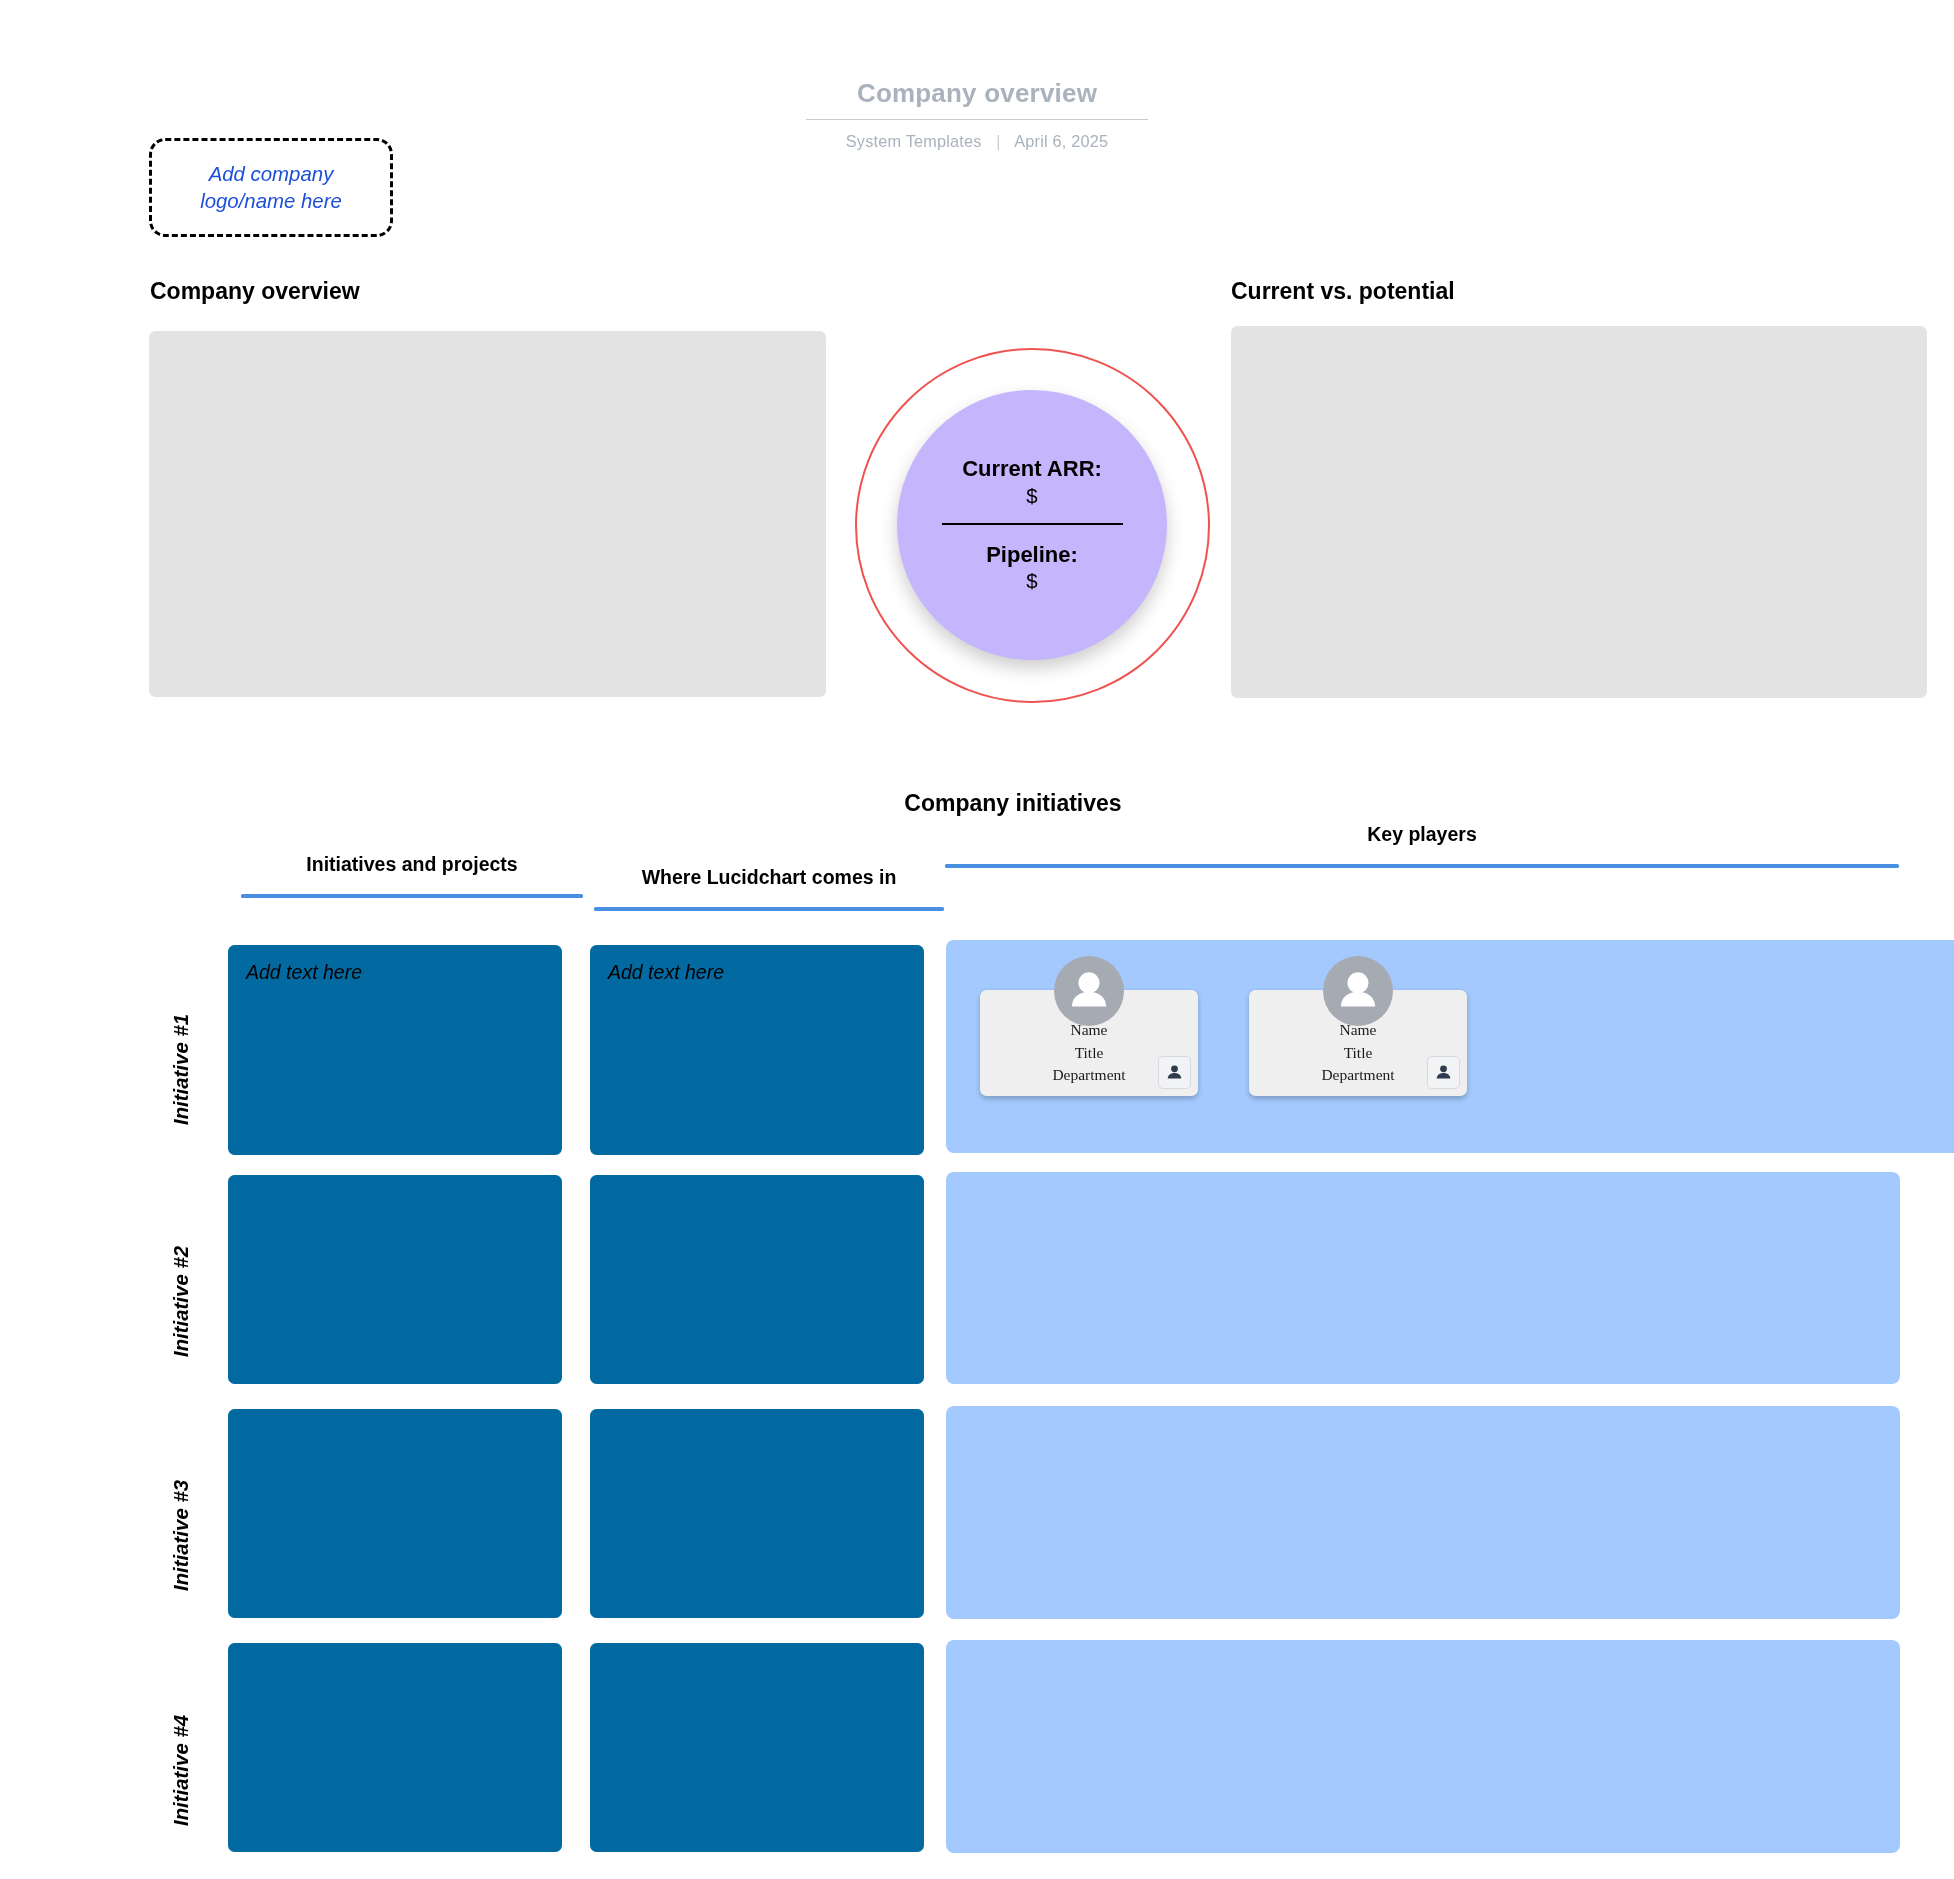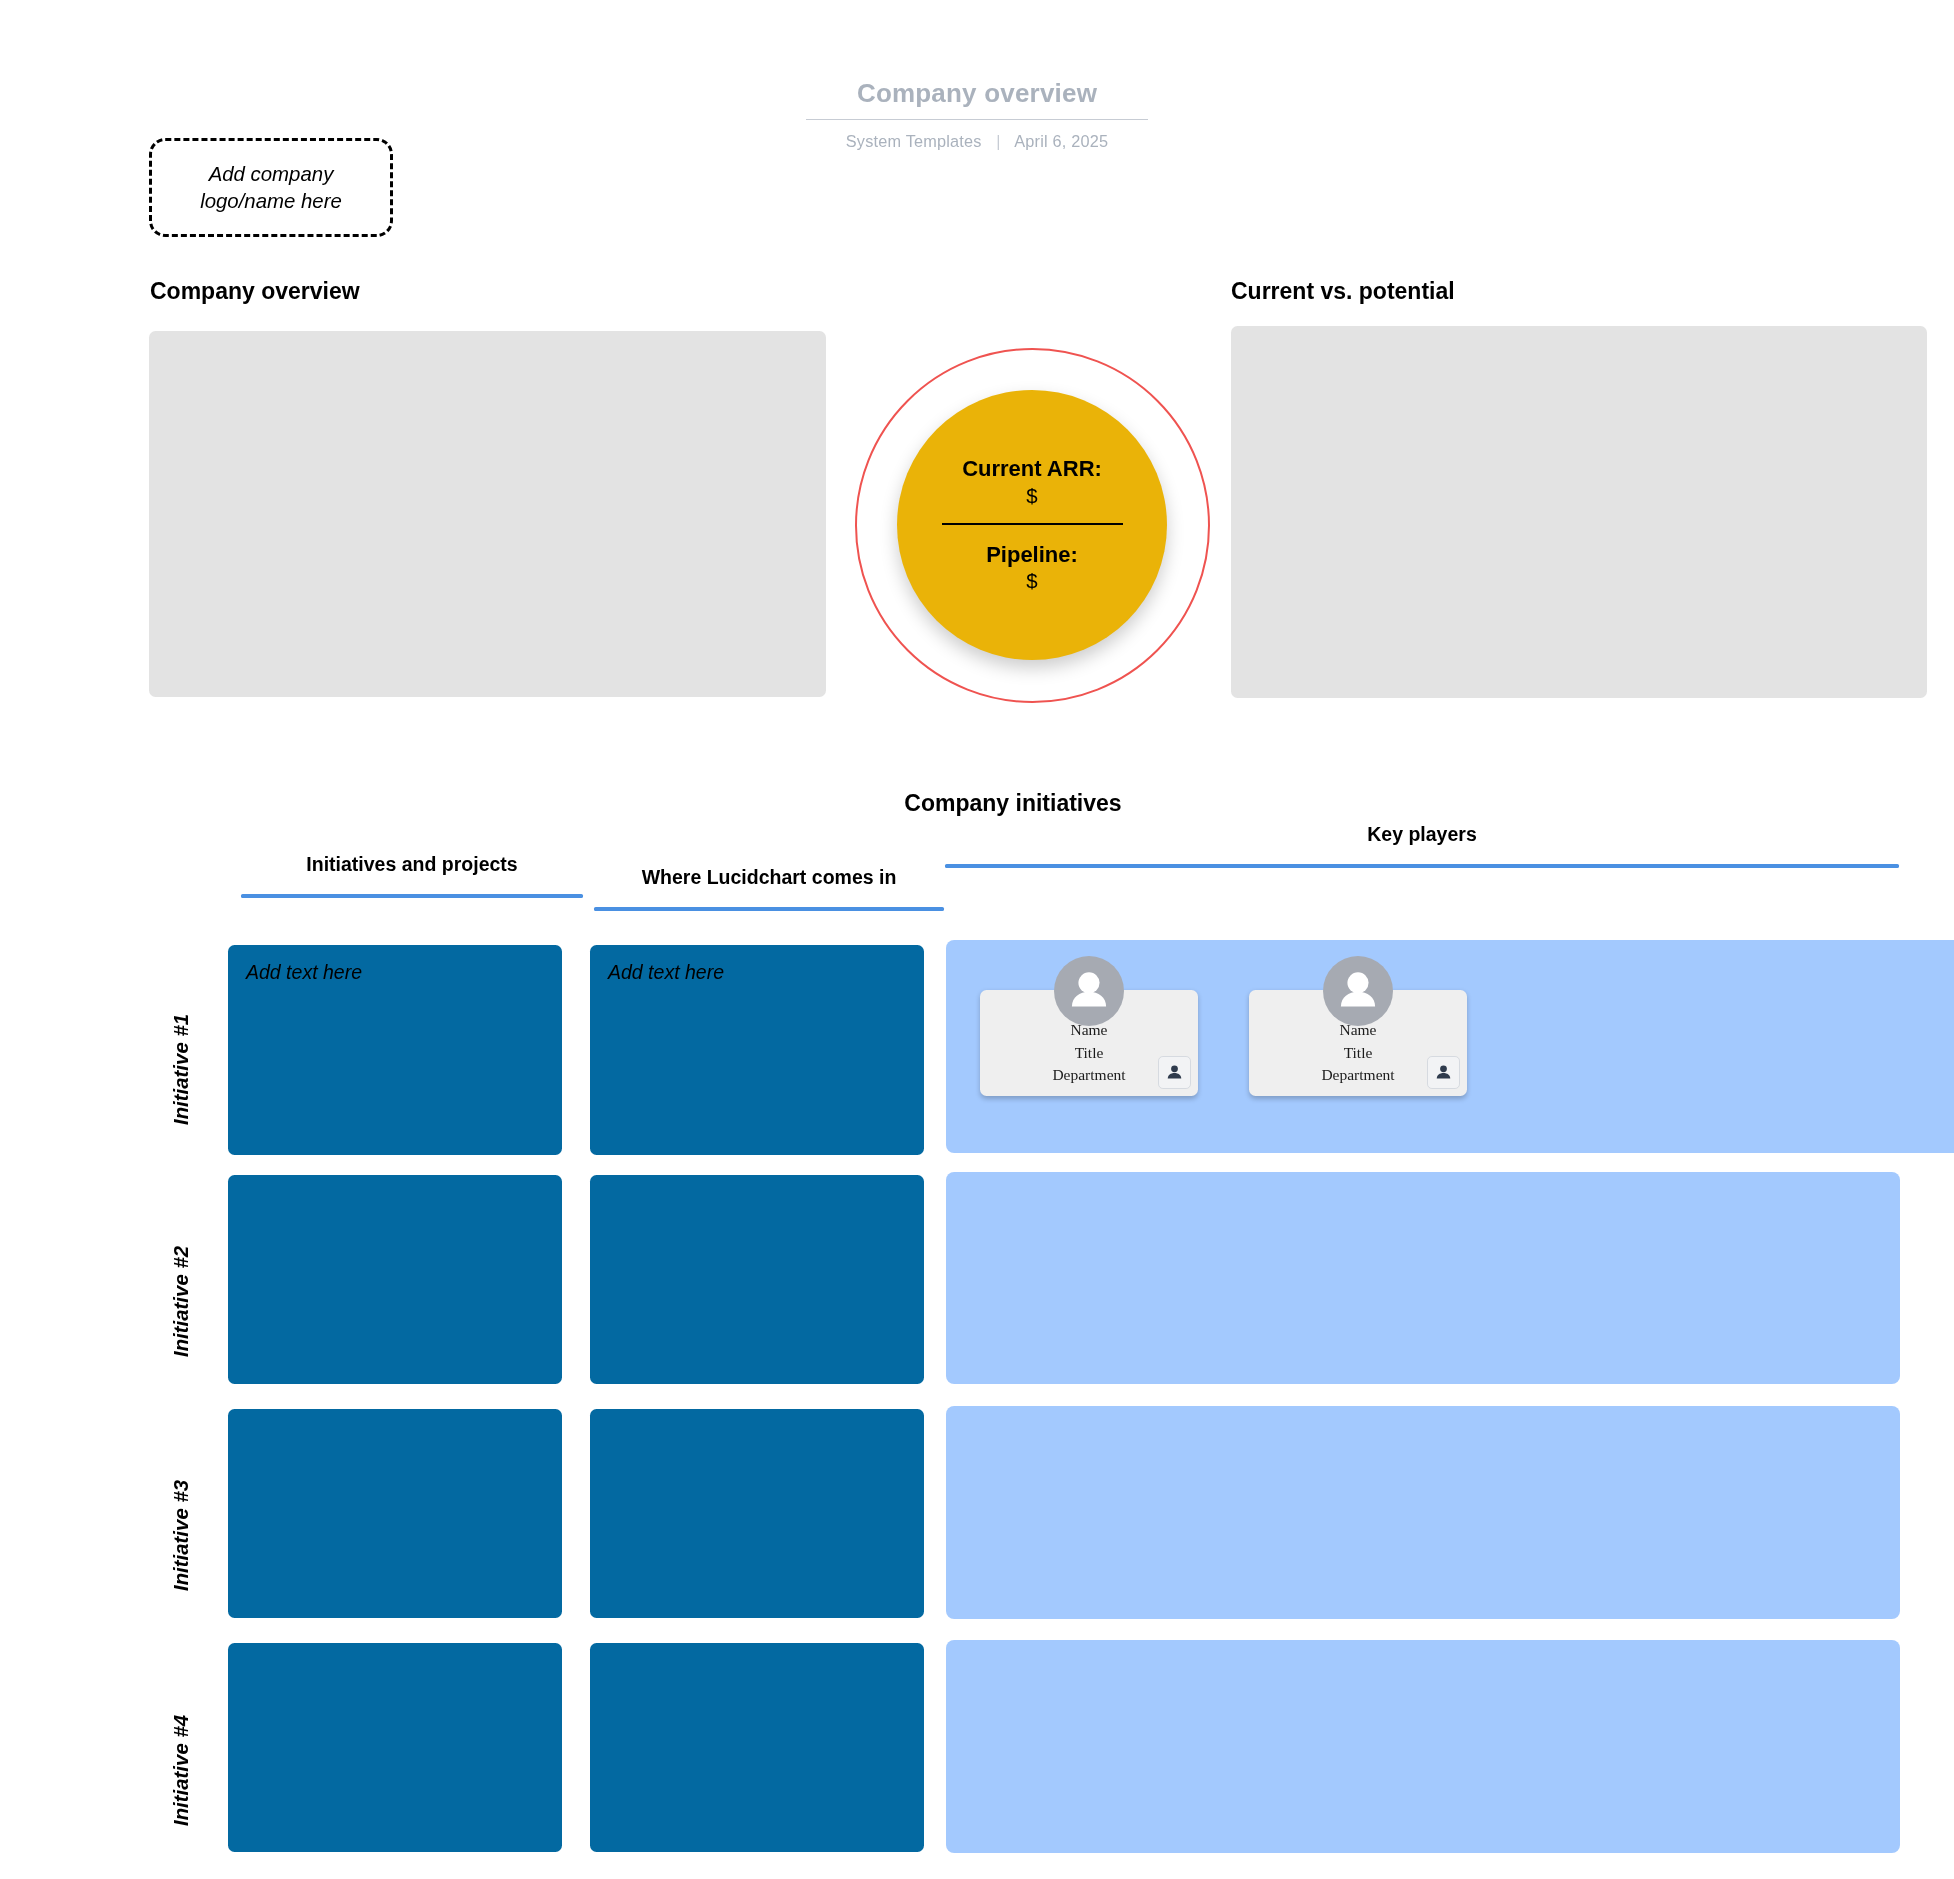--- a/index.html
+++ b/index.html
@@ -64,21 +64,21 @@
     border-radius: 16.3px;
     display: flex;
     align-items: center;
     justify-content: center;
     text-align: center;
   }
   .logo-text {
     font-size: 20.4px;
     font-style: italic;
     line-height: 1.32;
-    color: #000000;
+    color: #1d4ed8;
   }
 
   
   .section-title {
     position: absolute;
     font-size: 23px;
     font-weight: bold;
     color: #000000;
   }
   #title-company-overview { left: 150px;  top: 278px; }
@@ -118,21 +118,21 @@
     inset: 0;
     border: 2.4px solid #ef5350;
     border-radius: 50%;
   }
   .arr-inner {
     position: absolute;
     left: 42px;
     top: 42px;
     width: 270px;
     height: 270px;
-    background: #eab308;
+    background: #c4b5fd;
     border-radius: 50%;
     box-shadow: 0 8.1px 18px rgba(0,0,0,0.20);
     display: flex;
     flex-direction: column;
     align-items: center;
     justify-content: center;
   }
   .arr-label {
     font-size: 22px;
     font-weight: bold;

